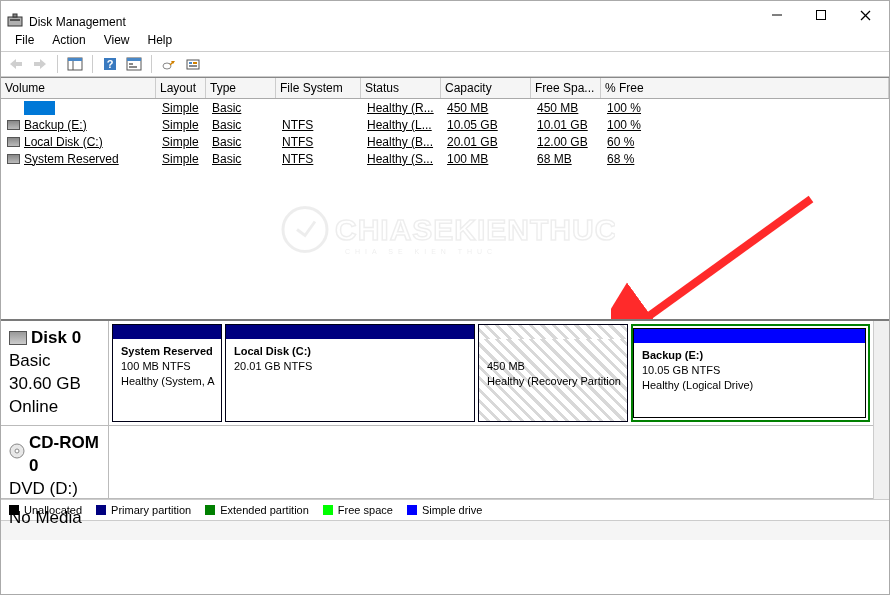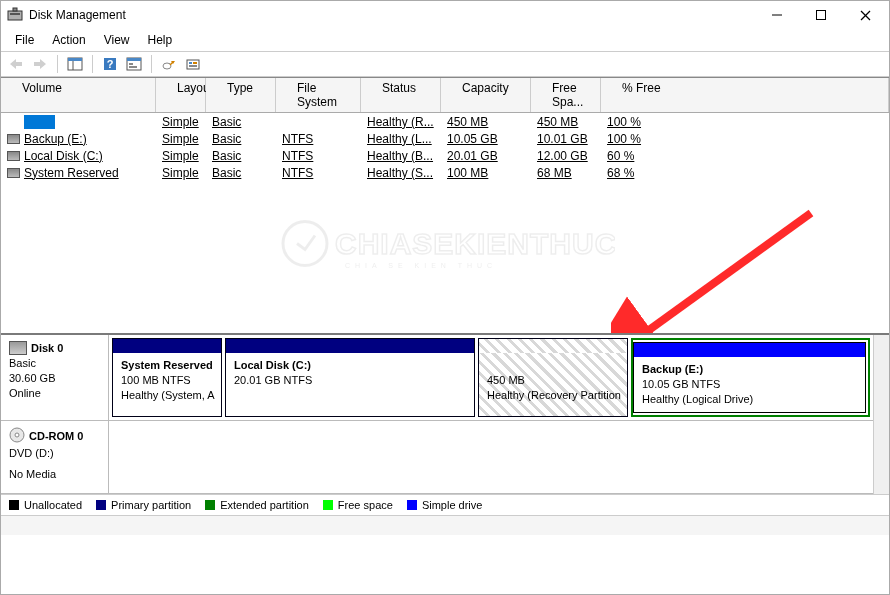--- a/index.html
+++ b/index.html
@@ -1,48 +1,48 @@
 <!DOCTYPE html>
 <html><head>
 <meta charset="utf-8">
 <style>
 * { box-sizing: border-box; margin: 0; padding: 0; }
 body { font-family: "Segoe UI", Tahoma, sans-serif; font-size: 12px; background: #fff; color: #000; width: 890px; height: 595px; overflow: hidden; border: 1px solid #aaa; position: relative; }
-.titlebar { display: flex; align-items: center; height: 28px; padding: 0 2px 0 6px; background: #fff; }
+.titlebar { display: flex; align-items: flex-end; height: 28px; padding: 0 2px 0 6px; background: #fff; }
 .titlebar .app-icon { width: 16px; height: 16px; margin-right: 6px; display: inline-block; }
 .titlebar .title { flex: 1; font-size: 12px; }
 .winbtns { display: flex; }
 .winbtn { width: 44px; height: 28px; display: flex; align-items: center; justify-content: center; color: #333; }
 .menubar { display: flex; gap: 2px; padding: 2px 6px; border-bottom: 1px solid #ccc; }
 .menuitem { padding: 2px 8px; }
 .toolbar { display: flex; align-items: center; gap: 6px; padding: 3px 6px; border-bottom: 1px solid #ccc; }
 .tbicon { width: 18px; height: 18px; display: flex; align-items: center; justify-content: center; border: 1px solid transparent; }
 .tbicon.disabled { opacity: 0.4; }
 .tbsep { width: 1px; height: 18px; background: #ccc; margin: 0 2px; }
 .list-area { border-top: 1px solid #888; }
 .list-header { display: flex; background: #fff; border-bottom: 1px solid #aaa; }
-.list-header .col { padding: 3px 21px; border-right: 1px solid #ccc; font-size: 12px; background: #f5f5f5; }
+.list-header .col { padding: 3px 4px; border-right: 1px solid #ccc; font-size: 12px; background: #f5f5f5; }
 .list-body { height: 220px; overflow: auto; background: #fff; position: relative; text-decoration: underline; }
 .list-row { display: flex; height: 17px; align-items: center; }
 .list-row .cell { padding: 0 6px; overflow: hidden; white-space: nowrap; }
 .vol-icon { width: 13px; height: 10px; display: inline-block; background: linear-gradient(#888, #bbb); border: 1px solid #555; margin-right: 4px; vertical-align: middle; }
 .selected-cell { background: #0078d7; color: #fff; display: inline-block; padding: 0 2px; }
 .col-volume { width: 155px; }
 .col-layout { width: 50px; }
 .col-type { width: 70px; }
 .col-fs { width: 85px; }
 .col-status { width: 80px; }
 .col-capacity { width: 90px; }
 .col-free { width: 70px; }
 .col-pctfree { width: 90px; }
 .watermark { position: absolute; left: 50%; top: 60%; transform: translate(-50%,-50%); opacity: 0.25; pointer-events: none; }
 .arrow { position: absolute; pointer-events: none; }
 .graphic-area { border-top: 2px solid #7a7a7a; }
 .disk-row { display: flex; border-bottom: 1px solid #bbb; }
-.disk-info { width: 108px; padding: 6px 8px; border-right: 1px solid #bbb; background: #fff; font-size: 11px; line-height: 1.35; }
+.disk-info { width: 108px; padding: 6px 8px; border-right: 1px solid #bbb; background: #fff; font-size: 17px; line-height: 1.35; }
 .disk-info .dname { font-weight: bold; display: flex; align-items: center; gap: 4px; }
 .part-container { flex: 1; display: flex; padding: 3px; gap: 3px; background: #fff; }
 .partition { border: 1px solid #000017; display: flex; flex-direction: column; overflow: hidden; min-width: 0; }
 .part-header { height: 14px; }
 .ph-navy { background: #000080; }
 .ph-blue { background: #0000ff; }
 .part-body { padding: 5px 8px; font-size: 11px; line-height: 1.35; white-space: nowrap; overflow: hidden; flex: 1; }
 .part-body .pname { font-weight: bold; }
 .stripe { background: repeating-linear-gradient(45deg, #fff, #fff 5px, #d8d8d8 5px, #d8d8d8 8px); }
 .ext-wrap { border: 2px solid #008000; display: flex; flex: 1; padding: 2px 2px 2px 0; gap: 3px; }

